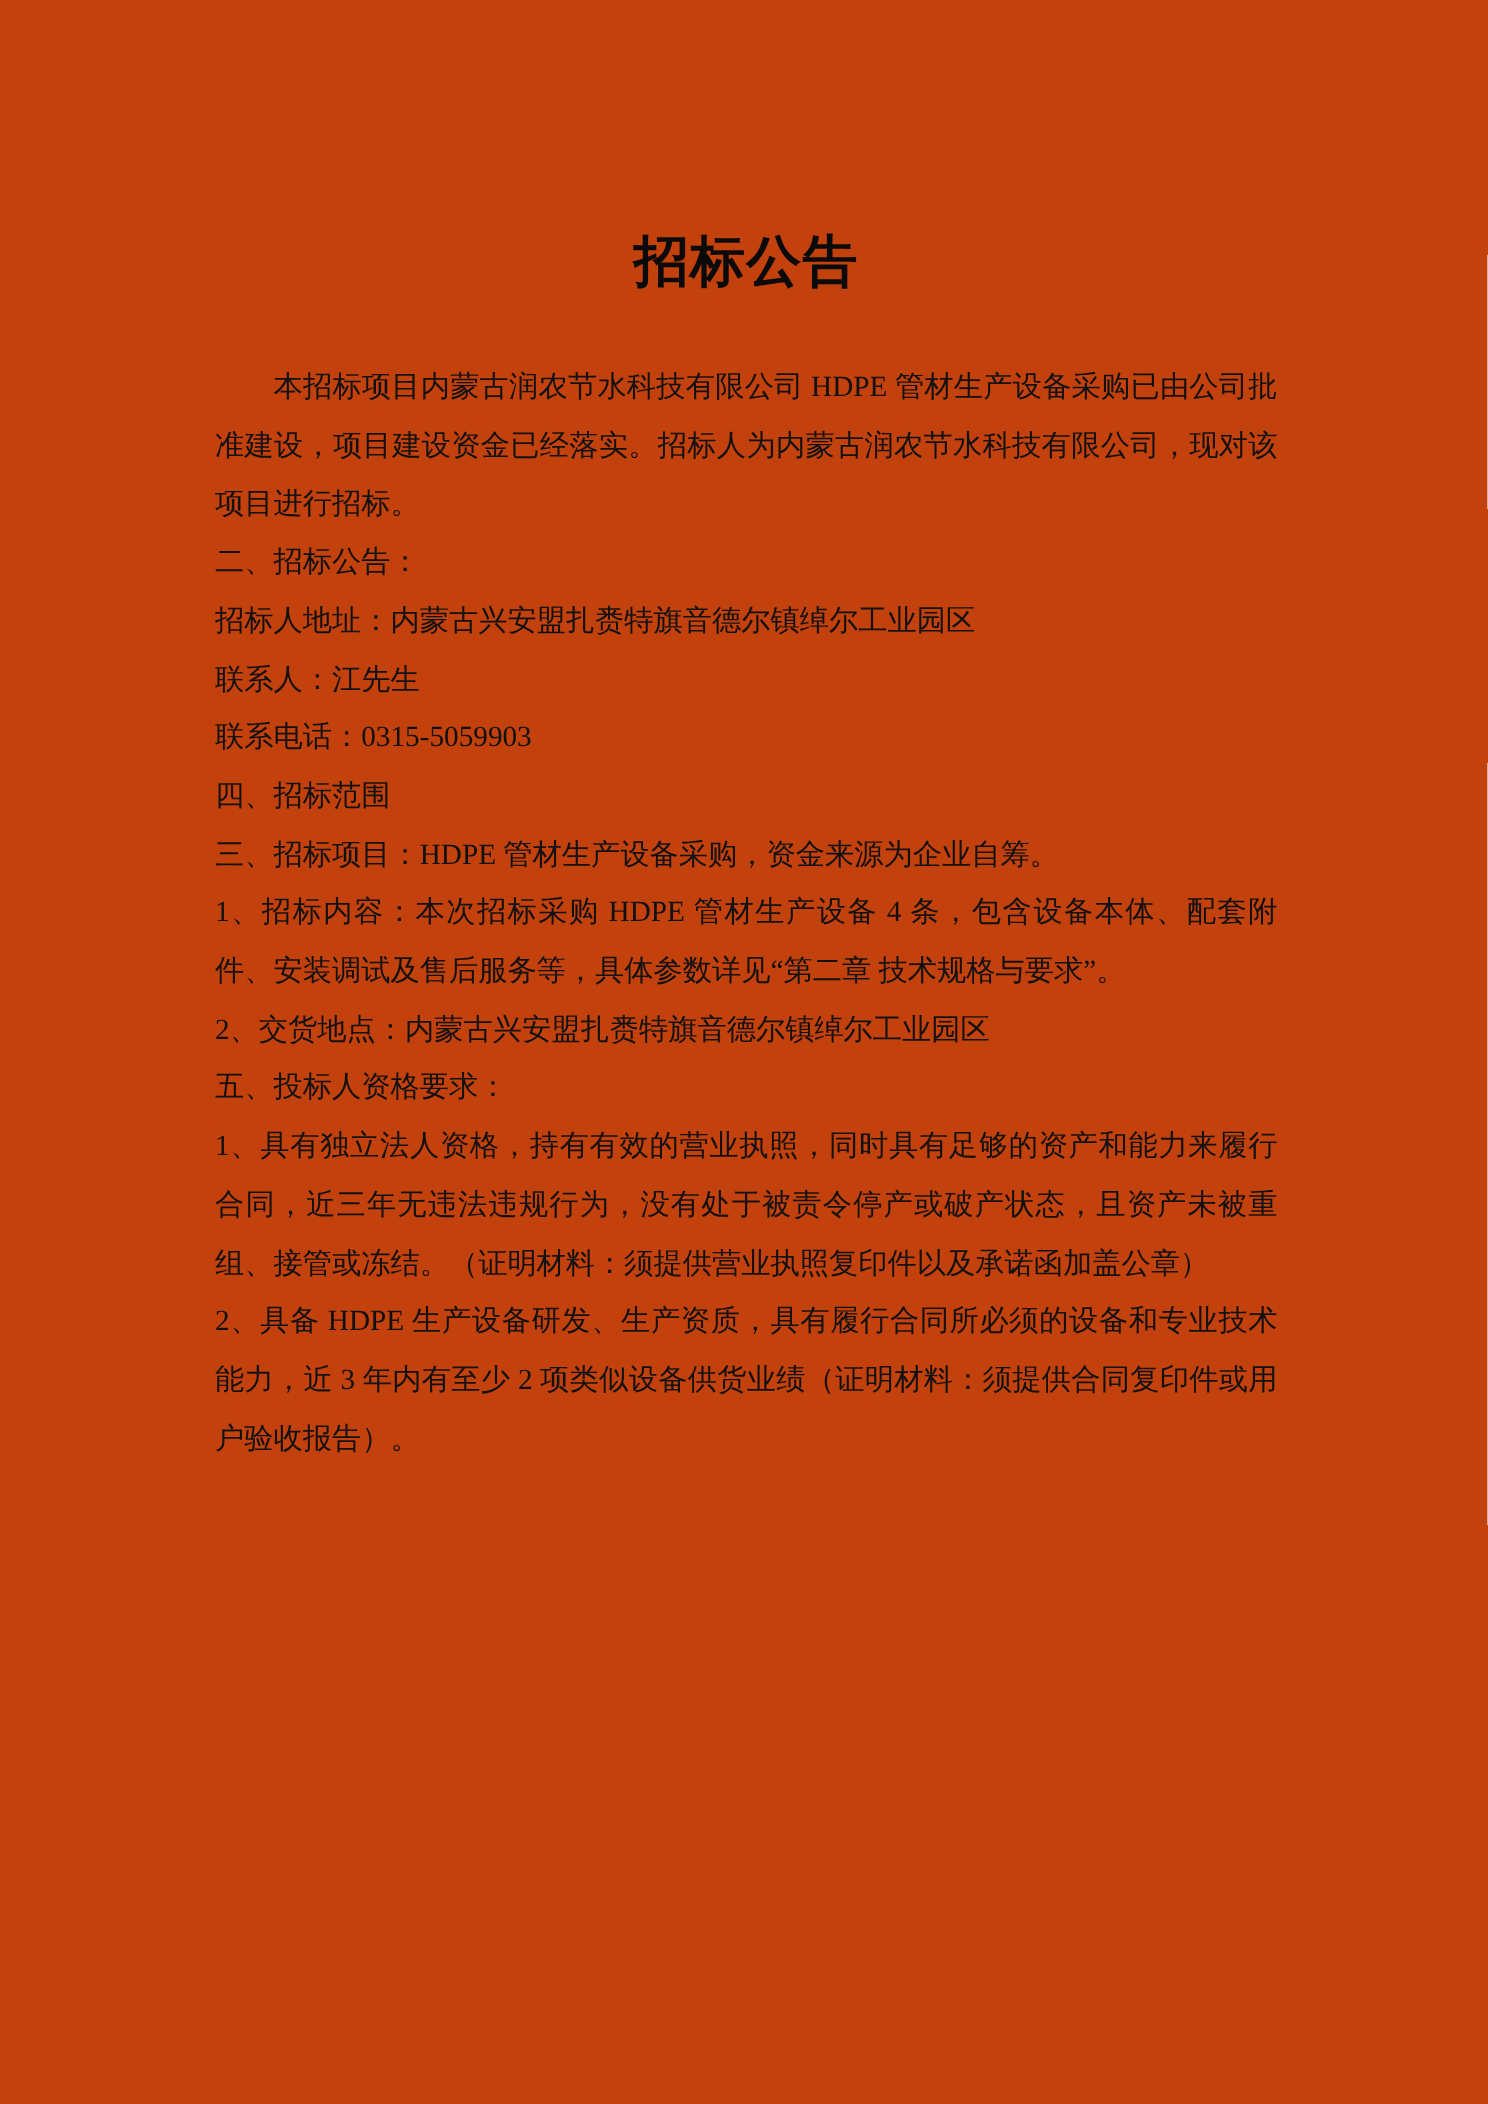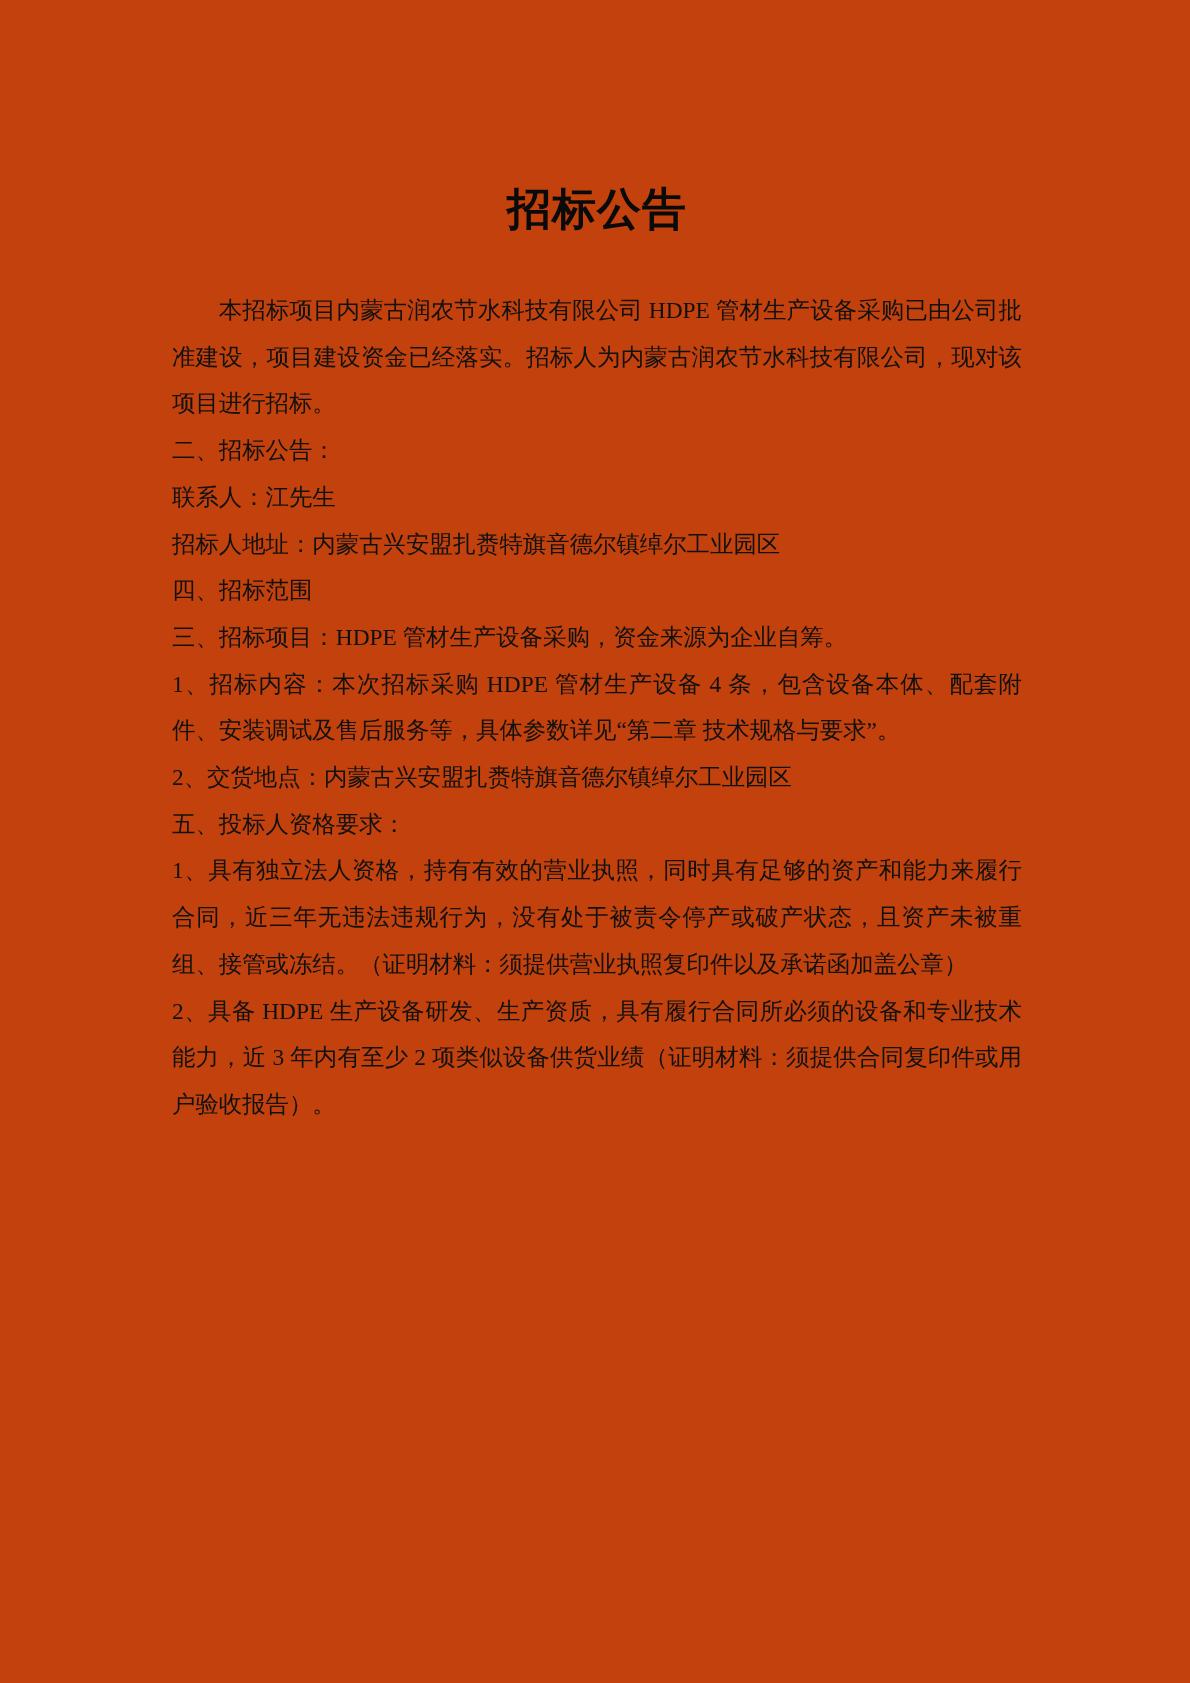--- a/index.html
+++ b/index.html
@@ -46,22 +46,23 @@
   }
 </style>
 </head>
 <body>
 
 <div class="page">
   <h1 class="doc-title">招标公告</h1>
   <div class="doc-body">
     <p class="para indent">本招标项目内蒙古润农节水科技有限公司 HDPE 管材生产设备采购已由公司批准建设，项目建设资金已经落实。招标人为内蒙古润农节水科技有限公司，现对该项目进行招标。</p>
     <p class="para">二、招标公告：</p>
+    <p class="para">招标人地址：内蒙古兴安盟扎赉特旗音德尔镇绰尔工业园区</p>
     <p class="para">联系人：江先生</p>
-    <p class="para">招标人地址：内蒙古兴安盟扎赉特旗音德尔镇绰尔工业园区</p>
+    <p class="para">联系电话：0315-5059903</p>
     <p class="para">四、招标范围</p>
     <p class="para">三、招标项目：HDPE 管材生产设备采购，资金来源为企业自筹。</p>
     <p class="para">1、招标内容：本次招标采购 HDPE 管材生产设备 4 条，包含设备本体、配套附件、安装调试及售后服务等，具体参数详见“第二章 技术规格与要求”。</p>
     <p class="para">2、交货地点：内蒙古兴安盟扎赉特旗音德尔镇绰尔工业园区</p>
     <p class="para">五、投标人资格要求：</p>
     <p class="para">1、具有独立法人资格，持有有效的营业执照，同时具有足够的资产和能力来履行合同，近三年无违法违规行为，没有处于被责令停产或破产状态，且资产未被重组、接管或冻结。（证明材料：须提供营业执照复印件以及承诺函加盖公章）</p>
     <p class="para">2、具备 HDPE 生产设备研发、生产资质，具有履行合同所必须的设备和专业技术能力，近 3 年内有至少 2 项类似设备供货业绩（证明材料：须提供合同复印件或用户验收报告）。</p>
   </div>
 </div>
 

